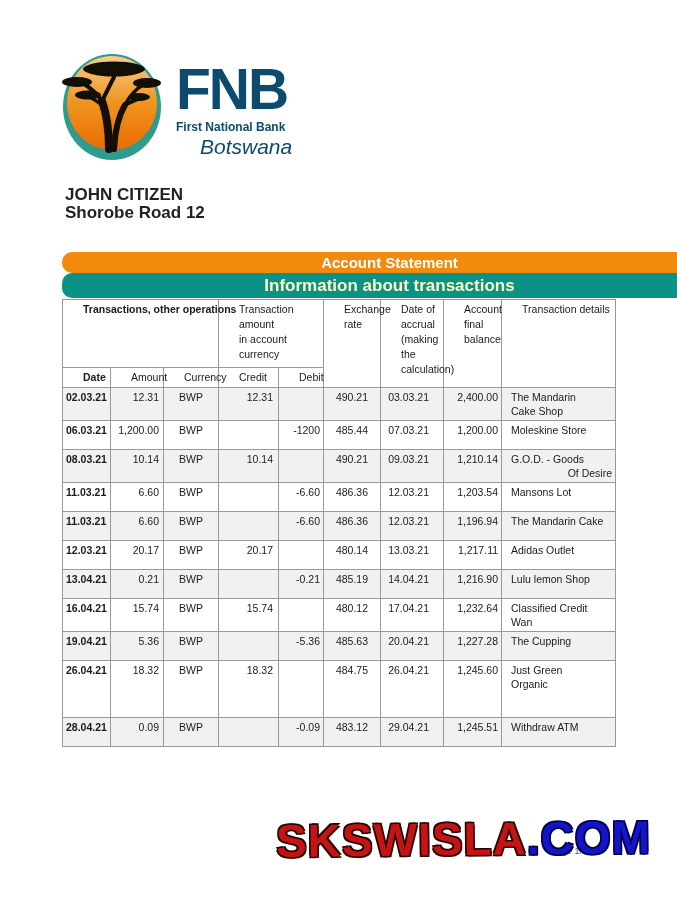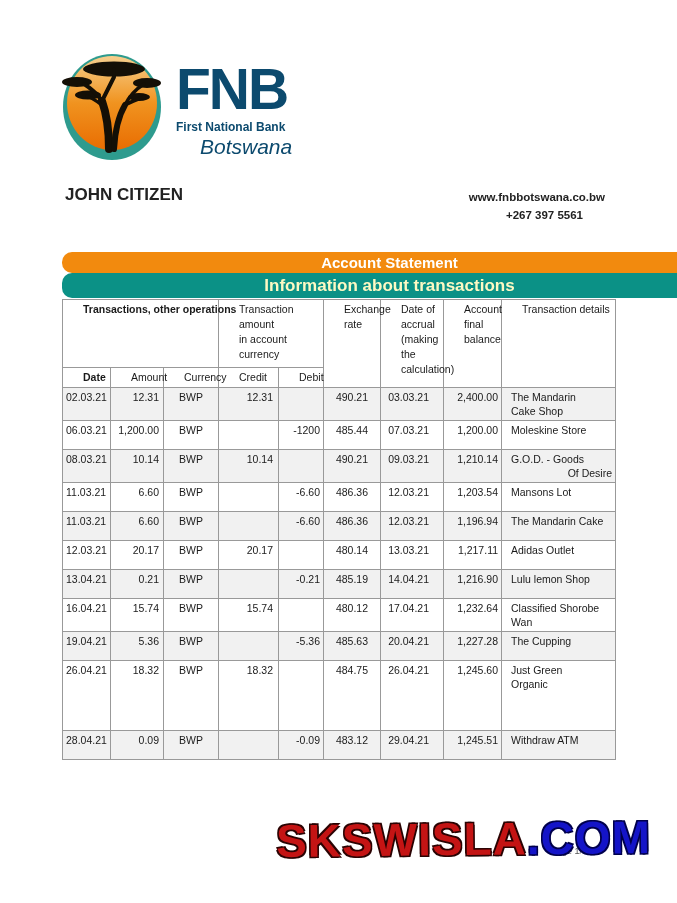--- a/index.html
+++ b/index.html
@@ -36,22 +36,22 @@
     padding:2px 3px; font-weight:400; line-height:14px;
   }
   .stmt thead th { line-height:15px;padding-left:20px; }
   .h1 th { height:63px; }
   .h2 th { height:13px; }
   th.pre { white-space:pre-line; }
   th.ops { font-weight:700; white-space:nowrap; }
   .h2 th.sub-date { font-weight:700; }
   tbody tr { height:29px; }
   tbody tr:nth-child(odd) { background:#f1f1f1; }
-  tbody tr:nth-child(10) { height:70px; }
-  td.c-date { font-weight:400; white-space:nowrap; }
+  tbody tr:nth-child(10) { height:57px; }
+  td.c-date { font-weight:700; white-space:nowrap; }
   td.num { text-align:right; white-space:nowrap; }
   td.c-currency { text-align:center; }
   td.c-amount  { padding-right:4px; }
   td.c-credit  { padding-right:5px; }
   td.c-debit   { padding-right:3px; }
   td.c-rate    { padding-right:12px; }
   td.c-accrual { text-align:right; padding-right:14px; white-space:nowrap; }
   td.c-balance { text-align:right; padding-right:3px; }
   td.c-details div { line-height:14px;margin-left:6px; }
 
@@ -112,26 +112,23 @@
   </div>
 
   <div class="brand">
     <div class="brand-fnb">FNB</div>
     <div class="brand-sub">First National Bank</div>
     <div class="brand-region">Botswana</div>
   </div>
 
   <div class="customer">
     <div>JOHN CITIZEN</div>
+    <div>Shorobe Road 12</div>
   </div>
 
-  <div class="contact">
-    <div>www.fnbbotswana.co.bw</div>
-    <div class="phone">+267 397 5561</div>
-  </div>
 
   <div class="bar bar-orange">Account Statement</div>
   <div class="bar bar-teal">Information about transactions</div>
 
   <table class="stmt">
     <colgroup>
       <col style="width:48px">
         <col style="width:53px">
         <col style="width:55px">
       <col style="width:60px">
@@ -265,21 +262,21 @@
         <tr>
           <td class="c-date">16.04.21</td>
           <td class="num c-amount">15.74</td>
           <td class="c-currency">BWP</td>
           <td class="num c-credit">15.74</td>
           <td class="num c-debit"></td>
           <td class="num c-rate">480.12</td>
           <td class="c-accrual">17.04.21</td>
           <td class="c-balance">1,232.64</td>
           <td class="c-details">
-            <div>Classified Shorobe</div>
+            <div>Classified Credit</div>
             <div>Wan</div>
           </td>
         </tr>
         <tr>
           <td class="c-date">19.04.21</td>
           <td class="num c-amount">5.36</td>
           <td class="c-currency">BWP</td>
           <td class="num c-credit"></td>
           <td class="num c-debit">-5.36</td>
           <td class="num c-rate">485.63</td>

